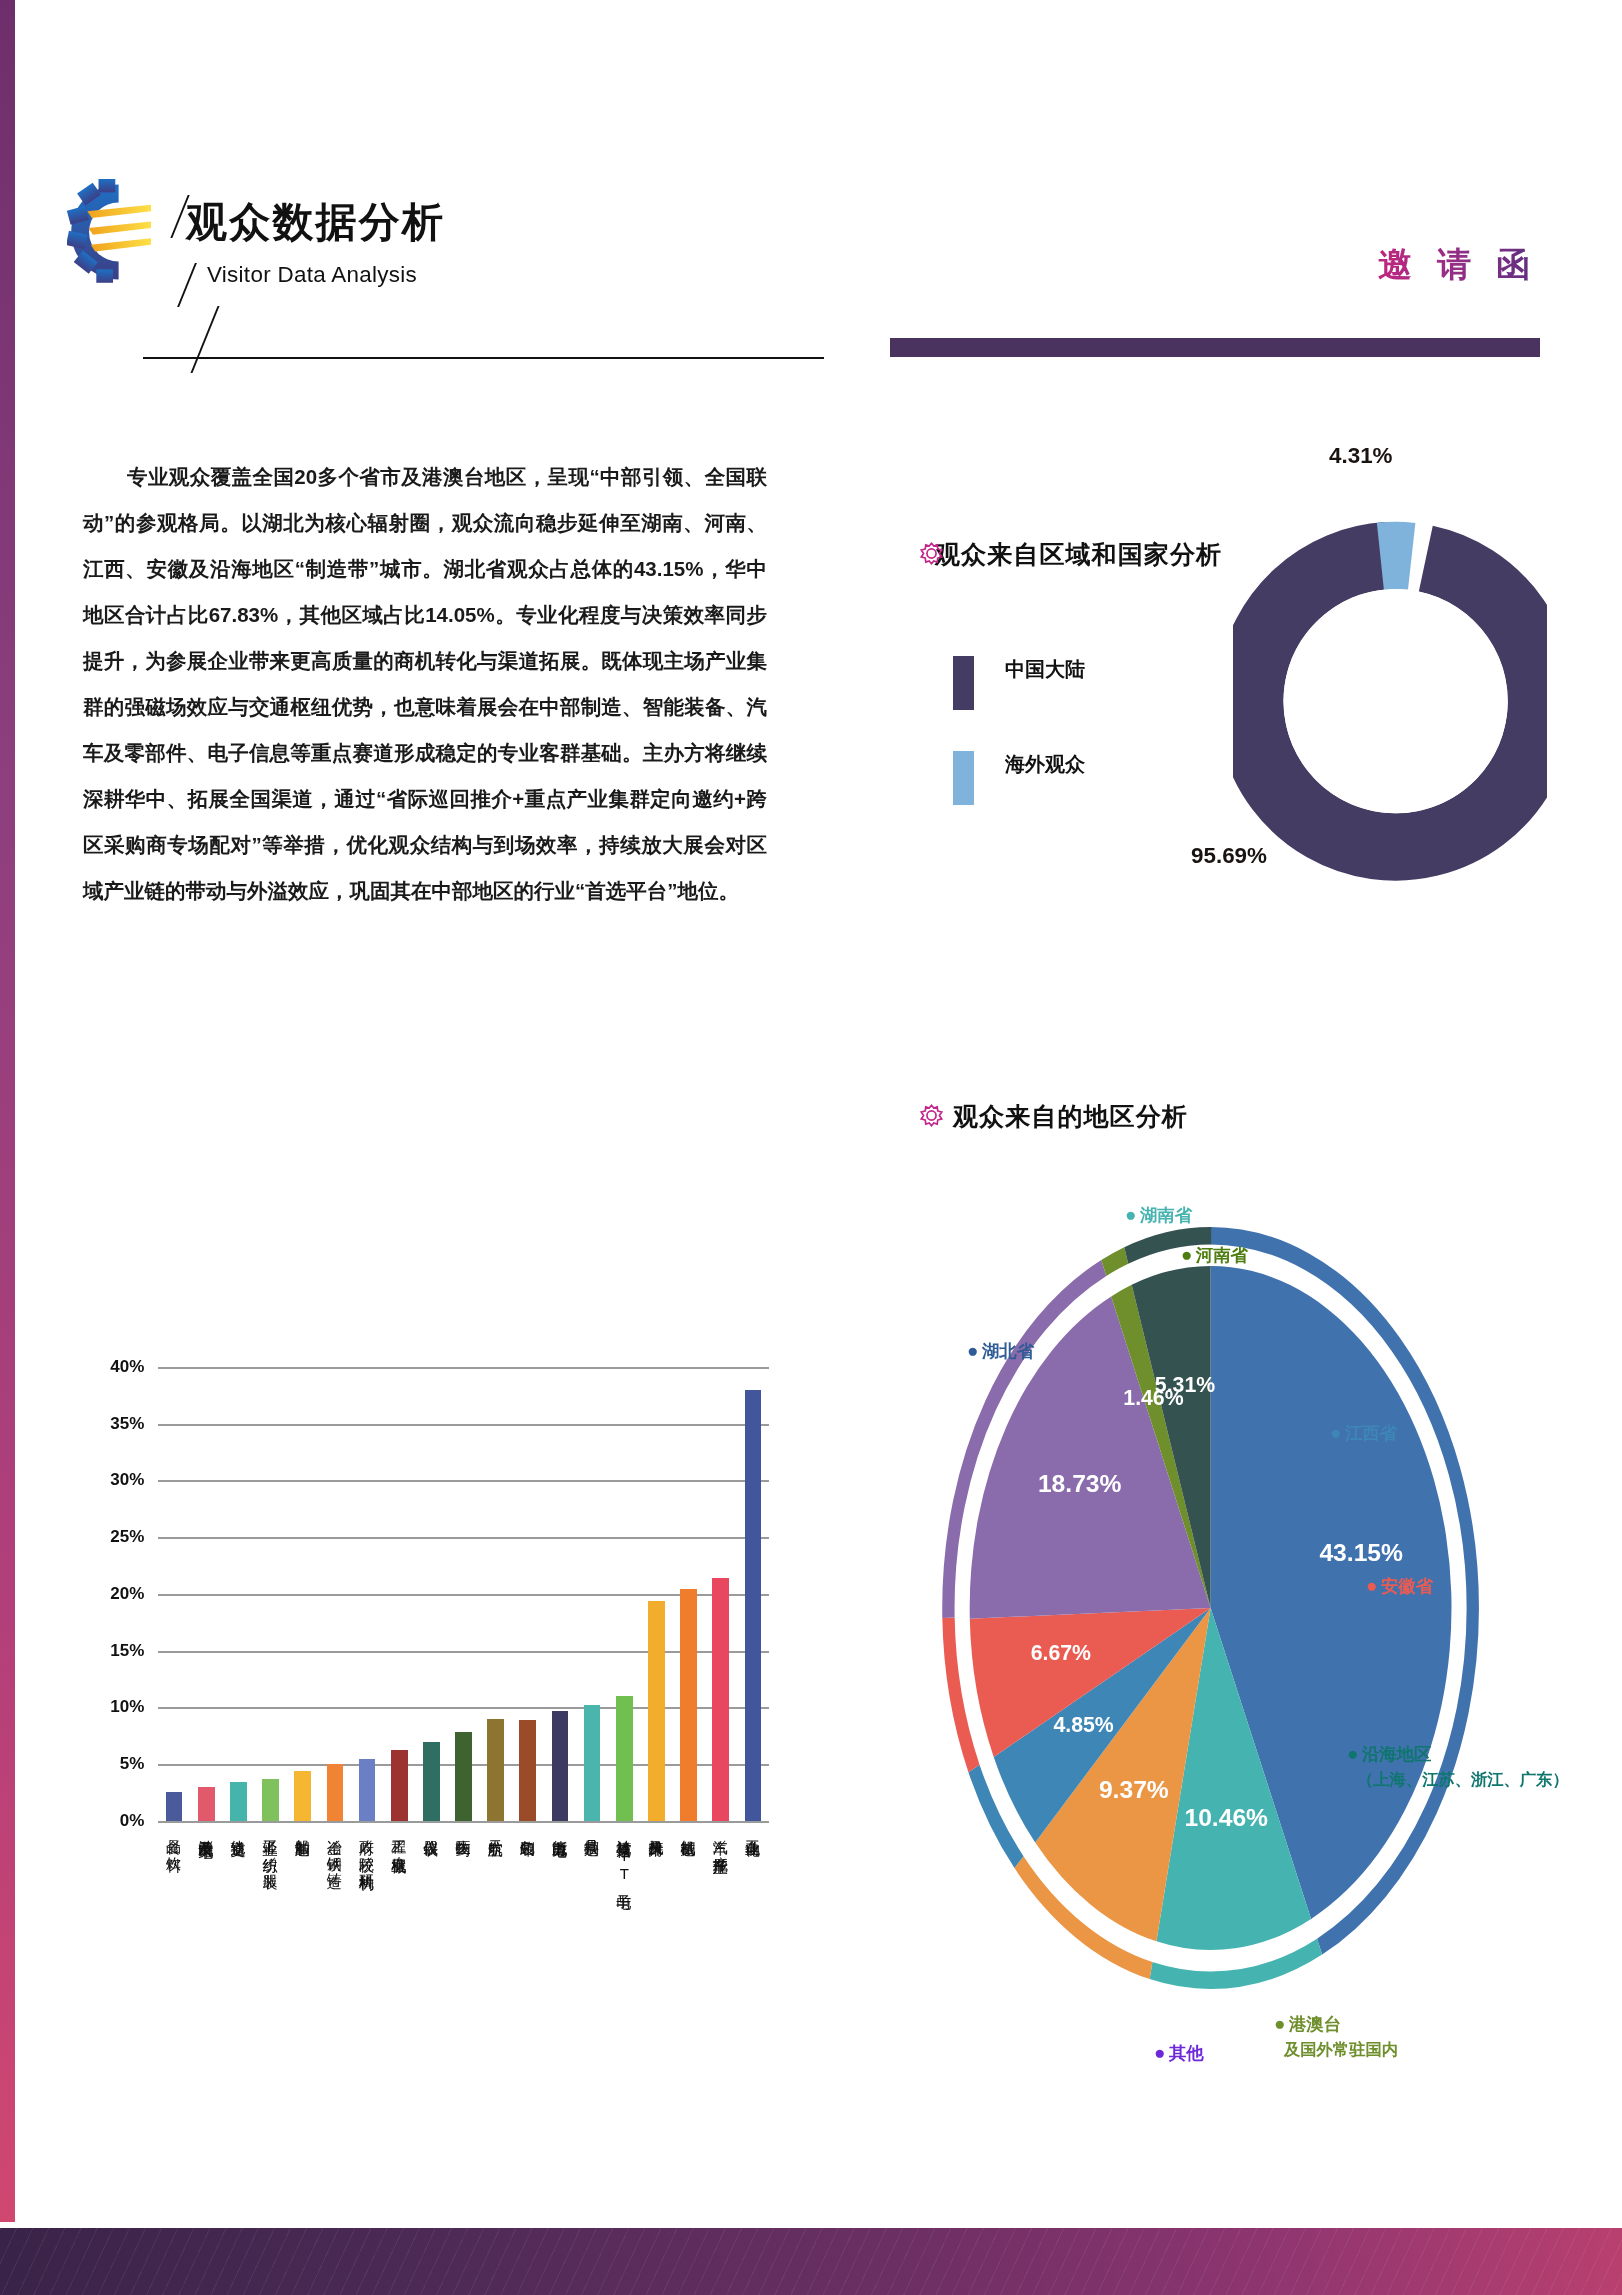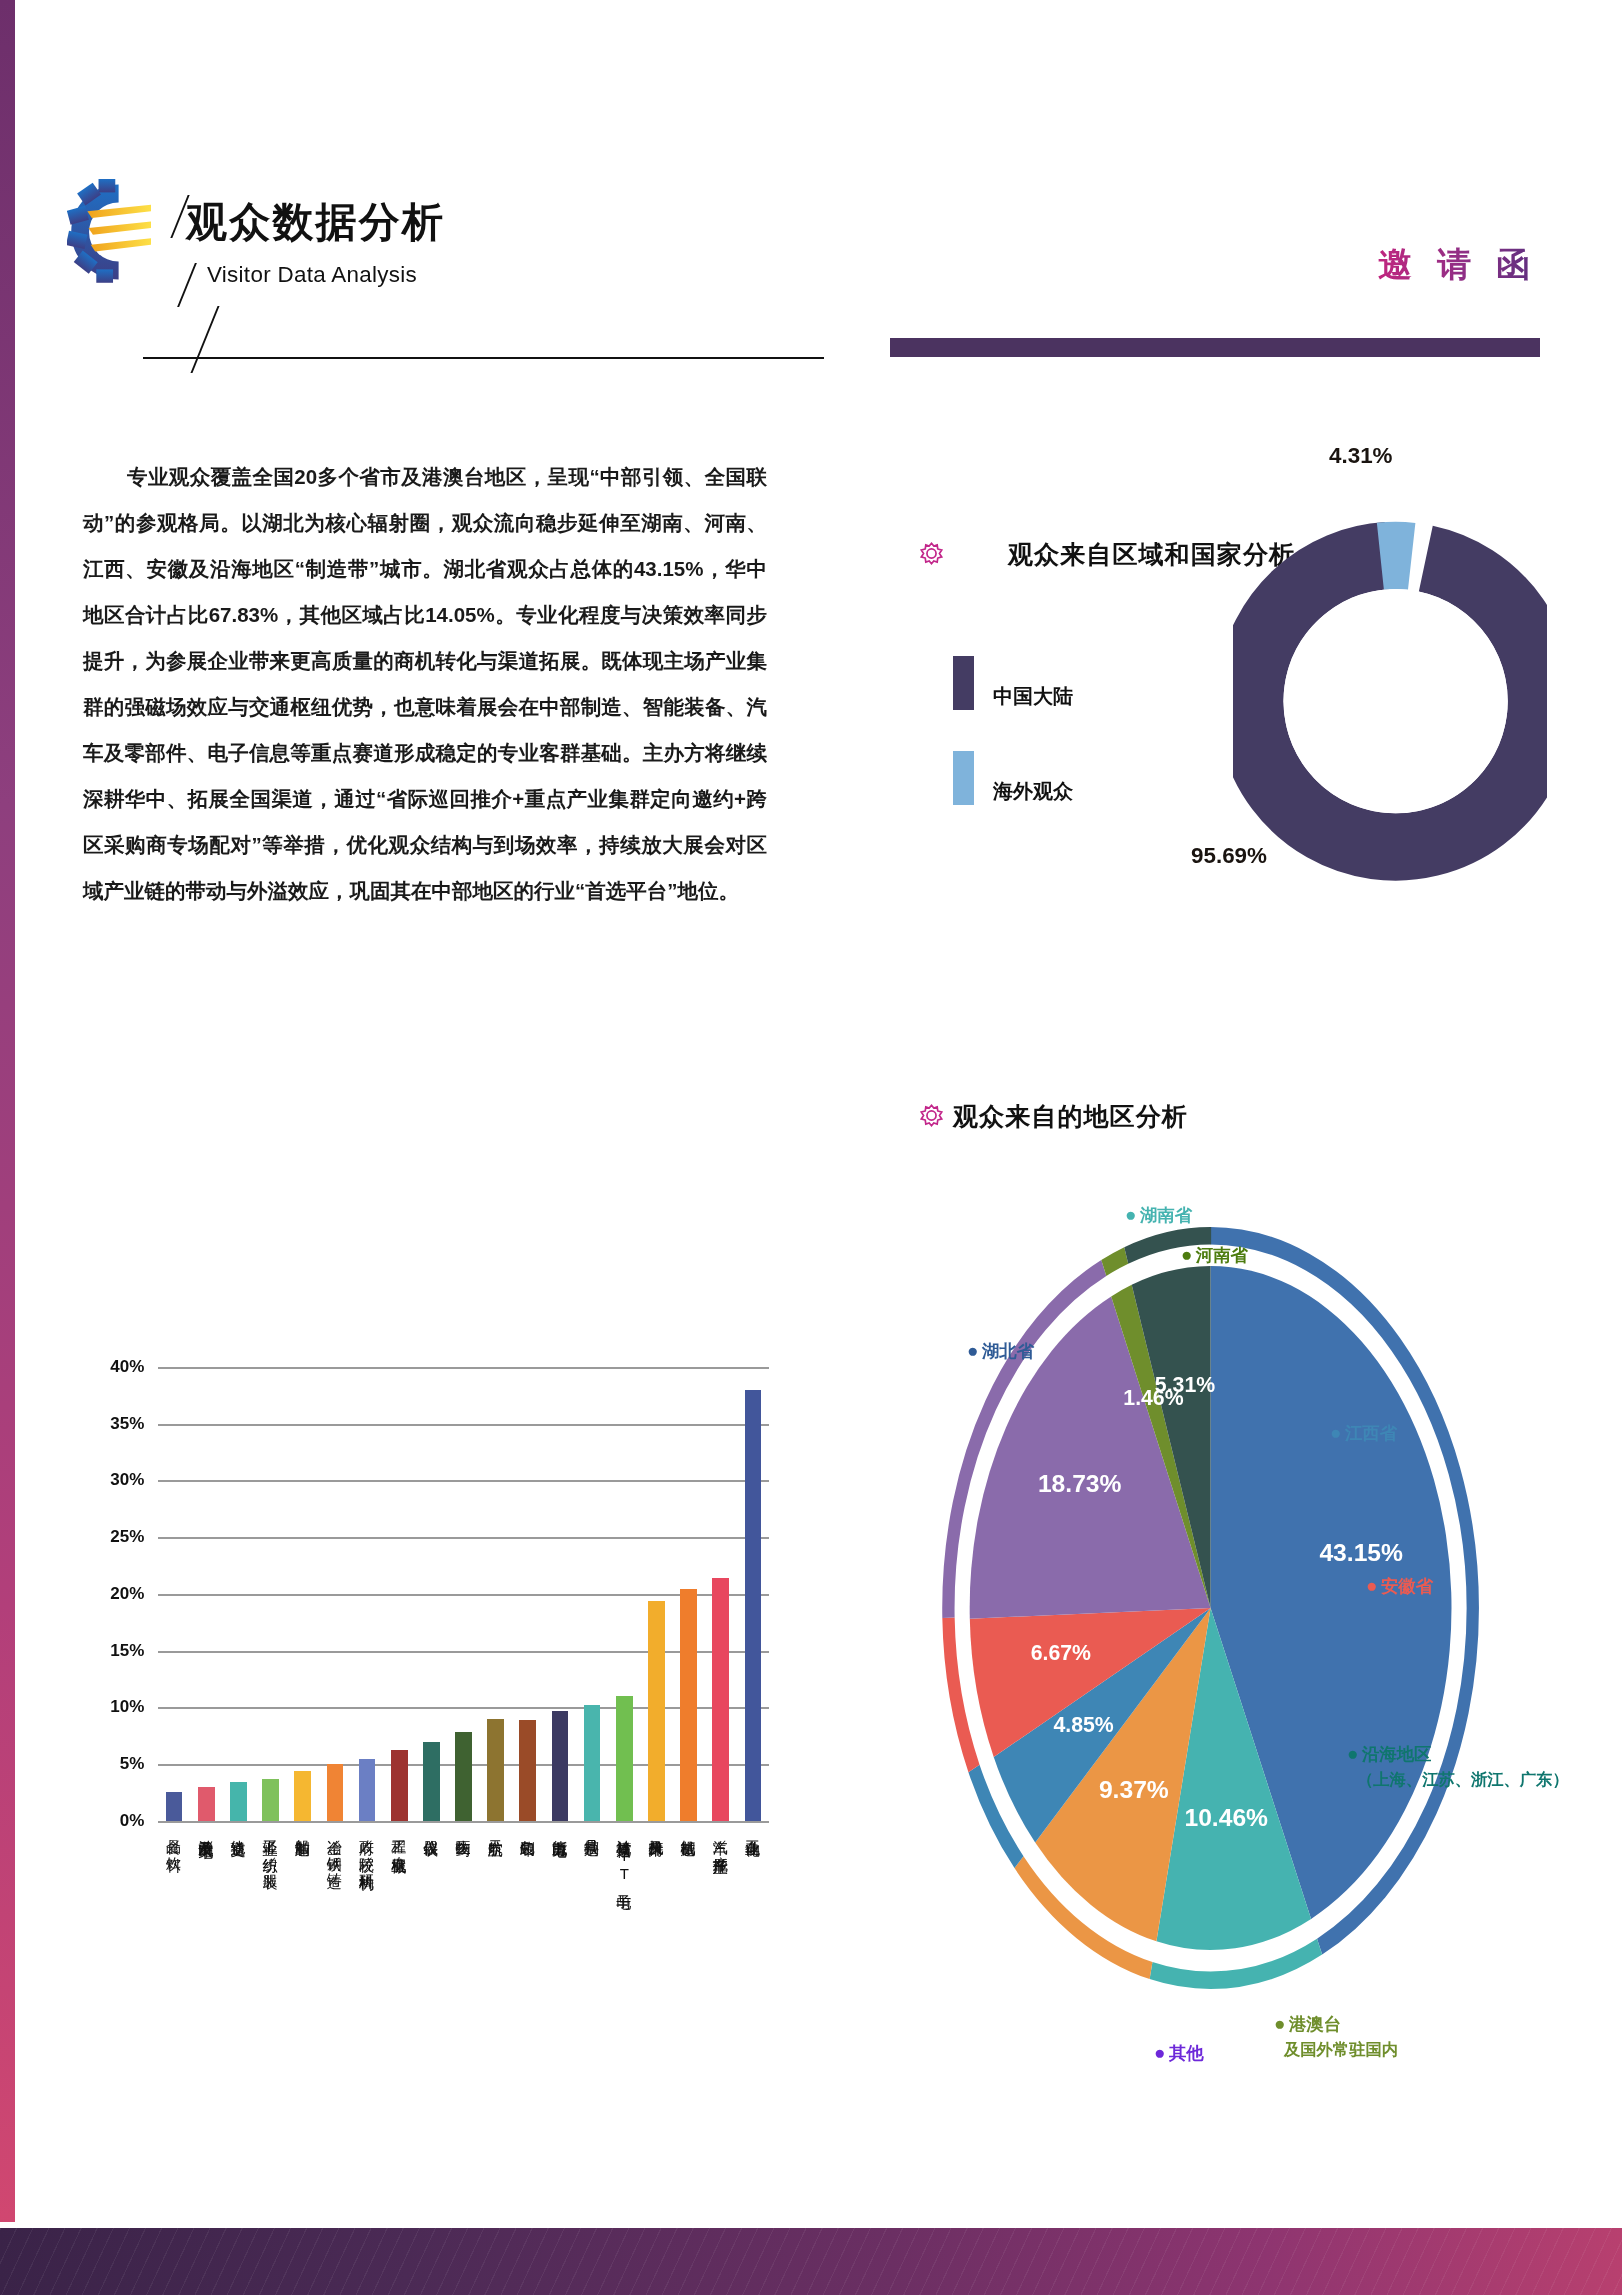--- a/index.html
+++ b/index.html
@@ -64,21 +64,21 @@
   .xlab{writing-mode:vertical-rl;text-orientation:upright;font-size:15px;color:#111;
         letter-spacing:0.6px;white-space:nowrap;font-weight:500;line-height:1;}
 
   
   .sec-title{position:absolute;font-size:25px;font-weight:600;color:#111;letter-spacing:1.1px;}
   .gear-ico{position:absolute;width:25px;height:25px;}
 
   
   .donut-wrap{position:absolute;left:1233px;top:460px;width:314px;height:460px;}
   .legend{position:absolute;left:953px;top:656px;}
-  .lg-row{display:flex;align-items:flex-end;margin-bottom:41px;}
+  .lg-row{display:flex;align-items:flex-start;margin-bottom:41px;gap:12px;}
   .lg-sw{width:21px;height:54px;margin-right:19px;}
   .lg-tx{font-size:20px;color:#111;font-weight:600;}
   .pct-lab{position:absolute;font-size:22.4px;font-weight:700;color:#1a1410;}
 
   
   .pie-wrap{position:absolute;left:919px;top:1199px;width:628px;height:874px;}
   .pie-lab{position:absolute;font-size:17.4px;font-weight:700;white-space:nowrap;}
   .pie-lab .dot{font-size:19px;margin-right:3.4px;}
   .pie-lab .sub{display:block;font-size:16.3px;margin-left:10px;margin-top:3.4px;}
 </style>
@@ -264,21 +264,21 @@
         </div>
         <div class="xcol">
           <div class="xlab">汽车／摩托车产业</div>
         </div>
         <div class="xcol">
           <div class="xlab">工业自动化</div>
         </div>
       </div>
   </div>
 
-  <div class="sec-title" style="left:1008px;top:538px;">观众来自区域和国家分析</div>
+  <div class="sec-title" style="left:935px;top:538px;">观众来自区域和国家分析</div>
   <svg class="gear-ico" style="left:919px;top:541px;" viewBox="0 0 44 44">
     <g fill="none" stroke="#c2268a" stroke-width="3">
       <circle cx="22" cy="22" r="8"></circle>
       <path d="M22 4 L26 9 L32 7 L33 14 L40 16 L36 22 L40 28 L33 30 L32 37 L26 35 L22 40 L18 35 L12 37 L11 30 L4 28 L8 22 L4 16 L11 14 L12 7 L18 9 Z"></path>
     </g>
   </svg>
 
   <div class="legend">
     <div class="lg-row">
       <span class="lg-sw" style="background:#443c63"></span>

